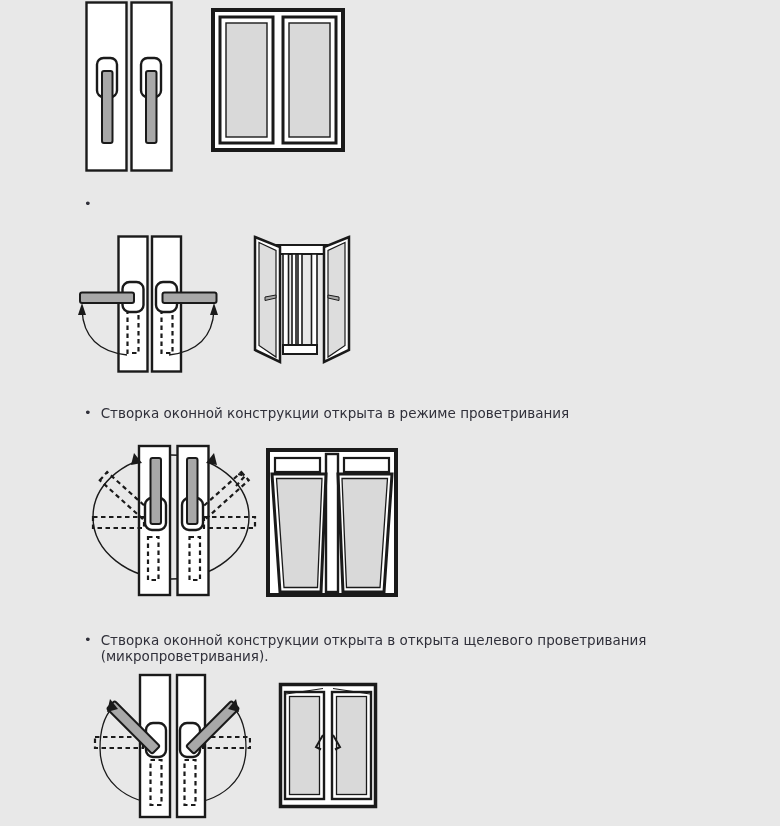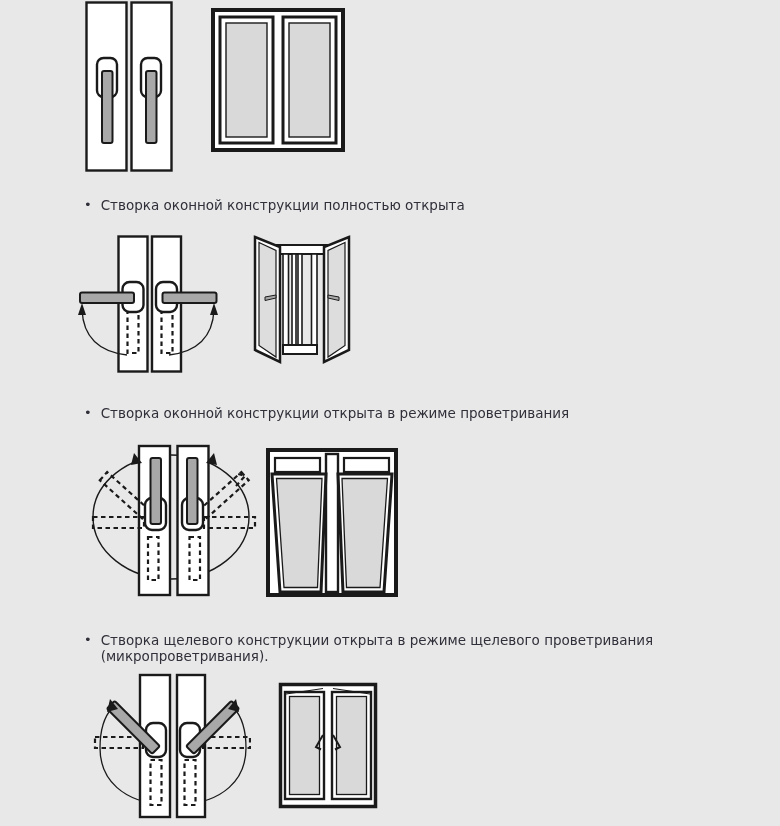--- a/index.html
+++ b/index.html
@@ -47,21 +47,20 @@
   <svg class="fig" style="left:210px;top:7px" width="136" height="146" viewBox="0 0 136 146">
     <rect class="wh" x="3" y="3" width="130" height="140" stroke-width="4"></rect>
     <rect class="wh" x="10" y="10" width="53" height="126" stroke-width="3"></rect>
     <rect class="gl" x="16" y="16" width="41" height="114" stroke-width="1.4"></rect>
     <rect class="wh" x="73" y="10" width="53" height="126" stroke-width="3"></rect>
     <rect class="gl" x="79" y="16" width="41" height="114" stroke-width="1.4"></rect>
   </svg>
 
   <div class="caption" style="top:197px">
     <span class="dot">•</span>
-    <span>Створка оконной конструкции полностью открыта</span>
   </div>
 
   <svg class="fig" style="left:78px;top:230px" width="140" height="148" viewBox="0 0 140 148">
     <rect class="wh" x="40.5" y="6.5" width="29" height="135" stroke-width="2.4"></rect>
     <rect class="wh" x="74" y="6.5" width="29" height="135" stroke-width="2.4"></rect>
     <rect class="dsh" x="49.5" y="80" width="11" height="43"></rect>
     <rect class="dsh" x="83.5" y="80" width="11" height="43"></rect>
     <g>
       <rect class="wh" x="44.5" y="52" width="21" height="30" rx="7" stroke-width="2.4"></rect>
       <rect class="gr" x="2" y="62.5" width="54" height="10.5" rx="2" stroke-width="2"></rect>
@@ -137,21 +136,21 @@
       <polygon class="gl" points="11.5,31.5 57,31.5 52.5,140.5 19,140.5" stroke-width="1.3"></polygon>
     </g>
     <g>
       <polygon class="wh" points="73,27 127,27 119,145 78,145" stroke-width="3"></polygon>
       <polygon class="gl" points="77,31.5 122.5,31.5 115,140.5 81.5,140.5" stroke-width="1.3"></polygon>
     </g>
   </svg>
 
   <div class="caption" style="top:632px">
     <span class="dot">•</span>
-    <span>Створка щелевого конструкции открыта в режиме щелевого проветривания (микропроветривания).</span>
+    <span>Створка оконной конструкции открыта в открыта щелевого проветривания (микропроветривания).</span>
   </div>
 
   <svg class="fig" style="left:75px;top:672px" width="176" height="150" viewBox="0 0 176 150">
     <path class="ln" d="M90,133 C48,130 25,108 25,76 C25,58 29,45 37,36" stroke-width="1.3"></path>
     <path class="ln" d="M106,133 C148,130 171,108 171,76 C171,58 167,45 159,36" stroke-width="1.3"></path>
     <rect class="wh" x="65" y="3" width="30" height="142" stroke-width="2.4"></rect>
     <rect class="wh" x="102" y="3" width="28" height="142" stroke-width="2.4"></rect>
     <rect class="dsh" x="20" y="65" width="48" height="11"></rect>
     <rect class="dsh" x="128" y="65" width="47" height="11"></rect>
     <rect class="dsh" x="75.5" y="88" width="11" height="45"></rect>

